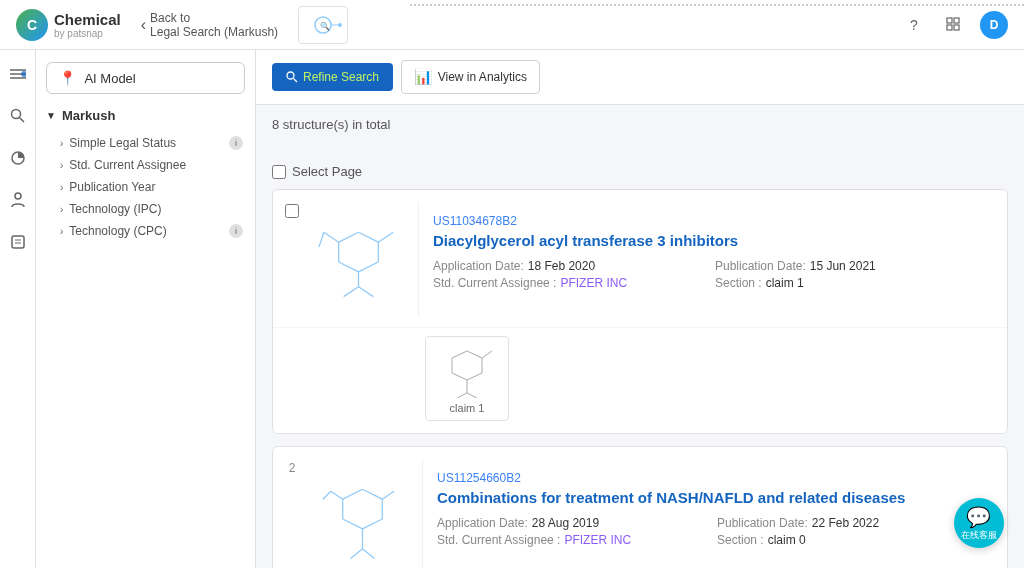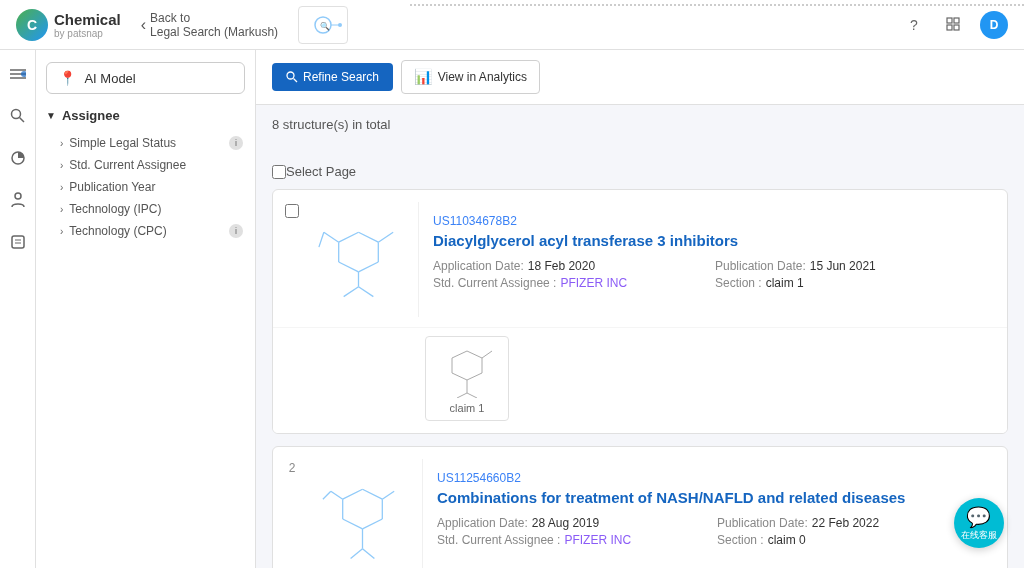--- a/index.html
+++ b/index.html
@@ -101,36 +101,36 @@
     
     .top-bar {
       display: flex; align-items: center; gap: 8px; padding: 10px 16px;
       background: #fff; border-bottom: 1px solid #e0e0e0;
     }
     .search-box {
       flex: 1; padding: 7px 12px; border: 1px solid #d0d0d0;
       border-radius: 4px; font-size: 13px; color: #888; outline: none;
     }
     .refine-btn {
-      padding: 7px 14px; background: #1565C0; color: #ffffff;
+      padding: 7px 14px; background: #1565C0; color: #bef264;
       border: none; border-radius: 4px; cursor: pointer; font-size: 12px;
       display: flex; align-items: center; gap: 5px; white-space: nowrap;
     }
     .analytics-btn {
       padding: 7px 12px; background: #fff; color: #333;
       border: 1px solid #d0d0d0; border-radius: 4px; cursor: pointer;
       font-size: 12px; display: flex; align-items: center; gap: 5px; white-space: nowrap;
     }
     .analytics-icon { color: #4CAF50; font-size: 15px; }
 
     
     .results-area { flex: 1; overflow-y: auto; padding: 12px 16px; background: #f5f6fa; }
     .results-count { font-size: 13px; color: #555; margin-bottom: 8px; }
     .select-page-row {
-      display: flex; align-items: flex-end; margin-bottom: 10px; margin-top: 32px;
+      display: flex; align-items: flex-end; gap: 6px; margin-bottom: 10px; margin-top: 32px;
     }
     .checkbox { width: 14px; height: 14px; border: 1px solid #bbb; background: #fff; cursor: pointer; }
     .select-page-label { font-size: 13px; color: #555; cursor: pointer; }
     .card-checkbox {
       display: flex; align-items: flex-start; padding-top: 14px; padding-left: 4px; flex-shrink: 0;
     }
     .card-image {
       width: 120px; flex-shrink: 0; display: flex; align-items: center;
       justify-content: center; padding: 10px; border-right: 1px solid #f0f0f0;
     }
@@ -254,21 +254,21 @@
 
   <div class="filter-panel">
     <button class="ai-model-btn">
       <span class="location-pin">📍</span>
       <span>AI Model</span>
     </button>
 
     <div class="patents-section">
       <div class="patents-header">
         <span style="font-size:10px;">▼</span>
-        <span>Assignee</span>
+        <span>Markush</span>
       </div>
     </div>
 
     <div class="filter-section">
       <div class="filter-item">
         <span class="chevron">›</span>
         <span class="section-label">Simple Legal Status</span>
         <div class="info-badge">i</div>
       </div>
     </div>

